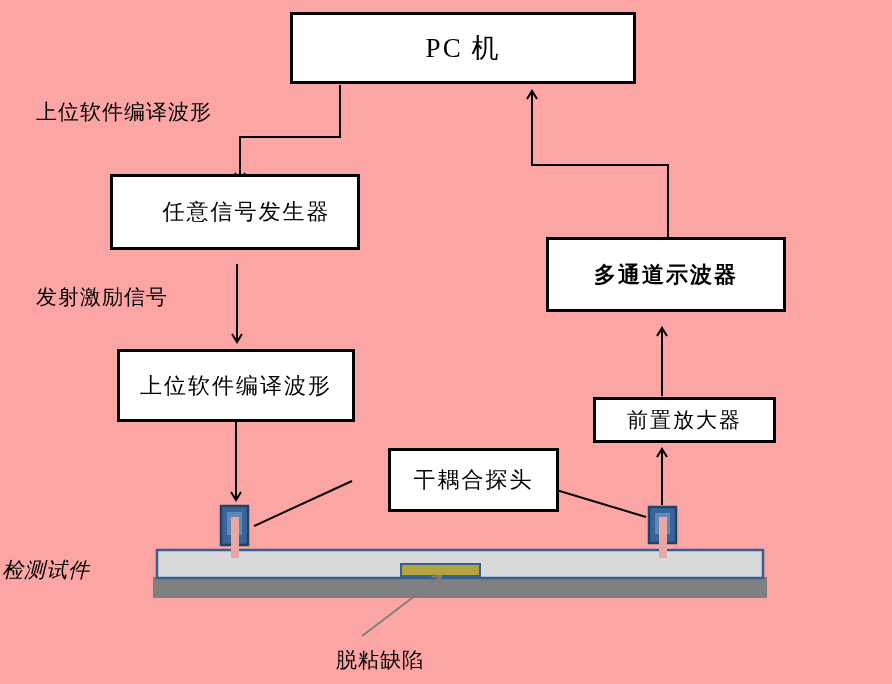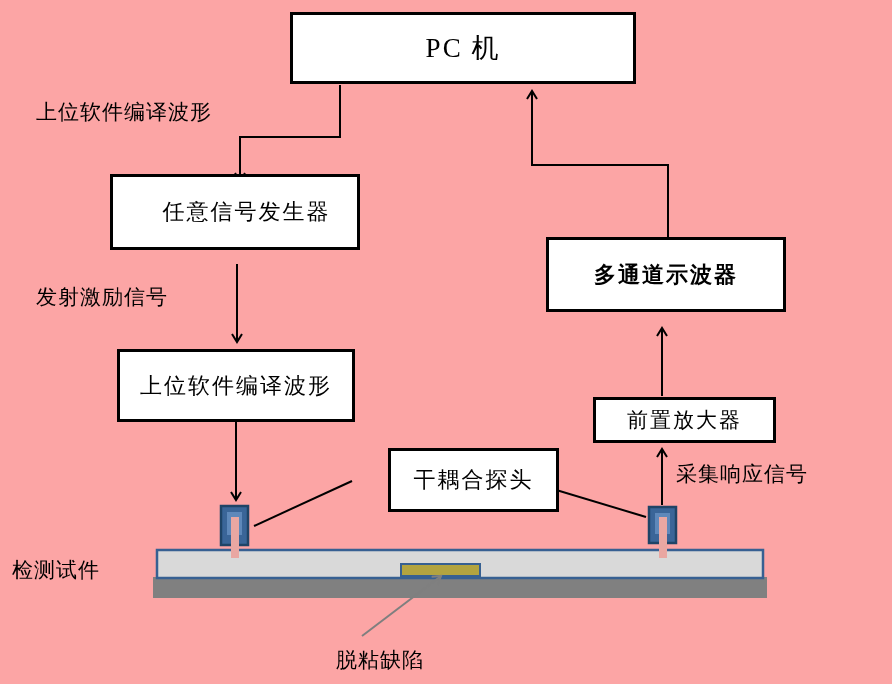--- a/index.html
+++ b/index.html
@@ -30,21 +30,21 @@
   #siggen-box{left:110px;top:174px;width:250px;height:76px;padding-left:23px;}
   #pamp-box{left:117px;top:349px;width:238px;height:73px;}
   #probe-box{left:352px;top:448px;width:171px;height:64px;margin-left:36px;}
   #scope-box{left:546px;top:237px;width:240px;height:75px;font-weight:bold;}
   #preamp-box{left:546px;top:397px;width:183px;height:46px;font-size:21px;margin-left:47px;}
   #lbl-compile{left:36px;top:98px;}
   #lbl-display{left:680px;top:112px;}
   #lbl-transmit{left:36px;top:283px;}
   #lbl-amplified{left:36px;top:448px;}
   #lbl-acquire{left:676px;top:460px;}
-  #lbl-specimen{left:12px;top:556px;}
+  #lbl-specimen{left:2px;top:556px;font-style:italic;}
   #lbl-defect{left:336px;top:646px;}
   svg#wires{position:absolute;left:0;top:0;}
 </style>
 </head>
 <body>
 
 <div id="canvas">
 
   <svg id="wires" width="892" height="684" viewBox="0 0 892 684">
     <defs>
@@ -98,17 +98,16 @@
   </div>
   <div class="box" id="scope-box">
     <span>多通道示波器</span>
   </div>
   <div class="box" id="preamp-box">
     <span>前置放大器</span>
   </div>
 
   <div class="flabel" id="lbl-compile">上位软件编译波形</div>
   <div class="flabel" id="lbl-transmit">发射激励信号</div>
-  <div class="flabel" id="lbl-acquire">采集响应信号</div>
   <div class="flabel" id="lbl-specimen">检测试件</div>
   <div class="flabel" id="lbl-defect">脱粘缺陷</div>
 
 </div>
 
 </body></html>

